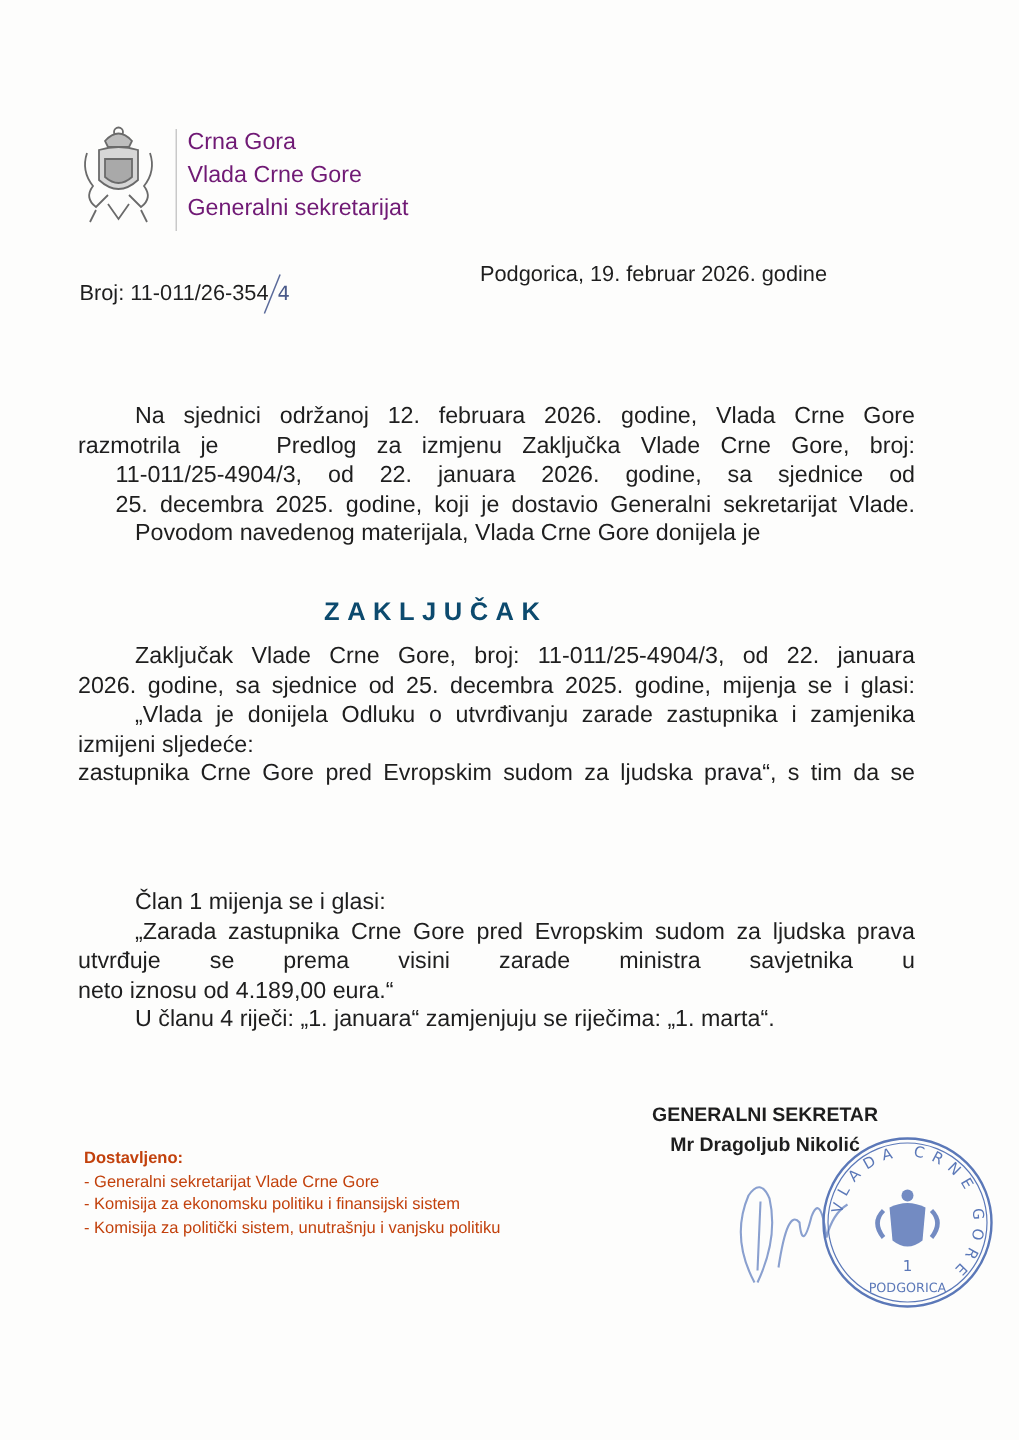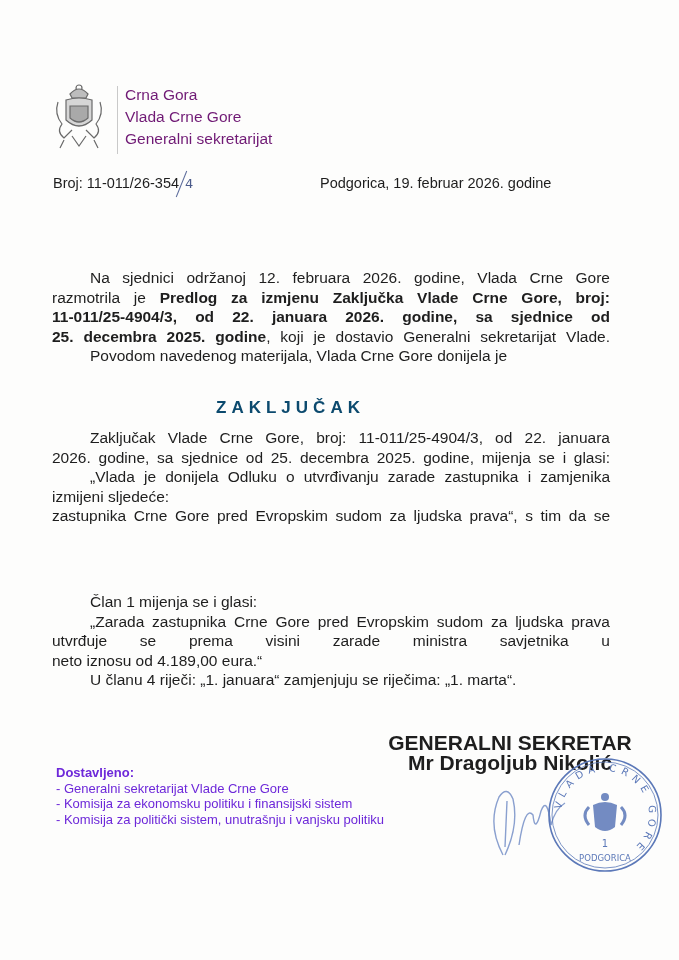--- a/index.html
+++ b/index.html
@@ -5,35 +5,35 @@
   html, body { margin: 0; padding: 0; }
   body {
     width: 679px; height: 960px; background: #fdfdfc; position: relative; overflow: hidden;
     font-family: "Liberation Sans", sans-serif; color: #1e1e1e;
   }
   .abs { position: absolute; }
   .header { left: 48px; top: 78px; width: 260px; height: 80px; }
   .coat { position: absolute; left: 2px; top: 2px; width: 58px; height: 72px; }
   .vline { position: absolute; left: 69px; top: 8px; width: 1px; height: 68px; background: #c9c9c9; }
   .hdr-lines { position: absolute; left: 77px; top: 6px; font-size: 15.5px; line-height: 22px; color: #701a75; }
-  .ref { left: 53px; top: 170px; font-size: 14.5px; }
+  .ref { left: 53px; top: 182px; font-size: 14.5px; }
   .ref .hand { font-family: "DejaVu Sans", sans-serif; color: #4a5a8a; font-size: 13px; }
   .ref .slash { display: inline-block; width: 1px; height: 28px; background: #5a6a9a; transform: rotate(22deg); vertical-align: -10px; margin: 0 3px 0 2px; }
   .place { left: 320px; top: 175px; font-size: 14.5px; }
   .para { left: 52px; width: 558px; font-size: 15.5px; line-height: 19.5px; text-align: justify; }
   .p1 { top: 268px; }
   .ind { text-indent: 38px; }
   .title { left: 0; width: 581px; top: 398px; text-align: center; font-weight: bold; font-size: 17px; letter-spacing: 5px; color: #0c4a6e; }
   .p2 { top: 428px; }
   .p3 { top: 548px; margin-top: 44px; }
   .line { display: block; }
   .just { text-align: justify; text-align-last: justify; }
-  .b { font-weight: bold; }
-  .sig { left: 380px; top: 733px; width: 260px; text-align: center; font-weight: bold; font-size: 21px; line-height: 20px; }
-  .dost { left: 56px; top: 765px; font-size: 13px; line-height: 15.5px; color: #6d28d9; }
+  .b { font-weight: normal; margin-left: 25px; }
+  .sig { left: 380px; top: 733px; width: 260px; text-align: center; font-weight: bold; font-size: 13px; line-height: 20px; }
+  .dost { left: 56px; top: 765px; font-size: 11px; line-height: 15.5px; color: #c2410c; }
   .dost .h { font-weight: bold; }
   .stamp { left: 545px; top: 755px; width: 120px; height: 120px; }
   .signature { left: 485px; top: 785px; width: 90px; height: 75px; }
 </style>
 </head>
 <body>
 
 <div class="abs header">
   <svg class="coat" viewBox="0 0 58 72">
     <g fill="none" stroke="#6a6a6a" stroke-width="1.2">

